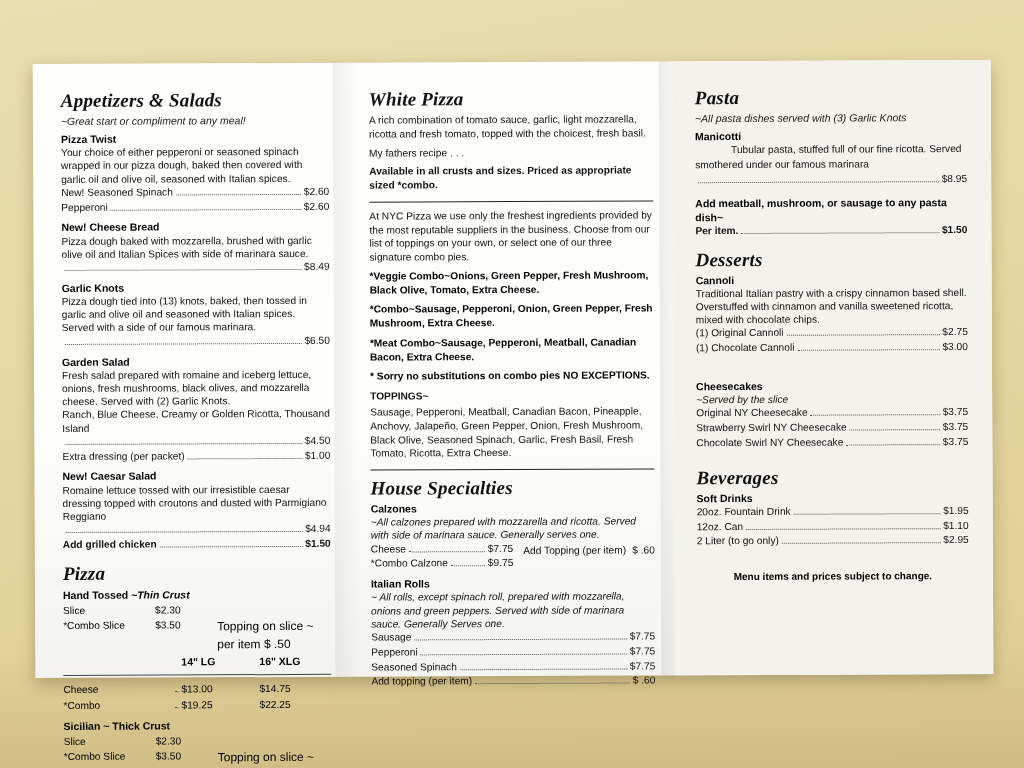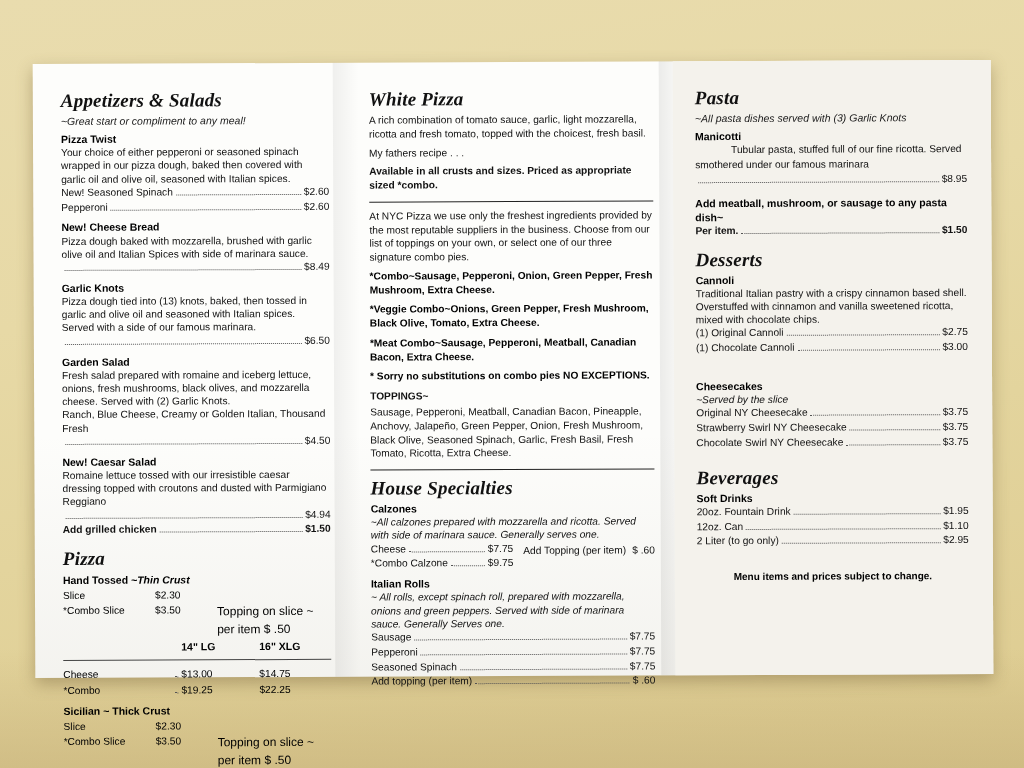--- a/index.html
+++ b/index.html
@@ -247,25 +247,30 @@
         <div class="row">
           <span class="lbl"></span>
           <span class="dots"></span>
           <span class="price">$6.50</span>
         </div>
       </div>
 
       <div class="item">
         <div class="item-name">Garden Salad</div>
         <p class="desc">Fresh salad prepared with romaine and iceberg lettuce, onions, fresh mushrooms, black olives, and mozzarella cheese. Served with (2) Garlic Knots.</p>
-        <p class="desc">Ranch, Blue Cheese, Creamy or Golden Italian, Thousand Fresh</p>
+        <p class="desc">Ranch, Blue Cheese, Creamy or Golden Ricotta, Thousand Island</p>
         <div class="row">
           <span class="lbl"></span>
           <span class="dots"></span>
           <span class="price">$4.50</span>
+        </div>
+        <div class="row">
+          <span class="lbl">Extra dressing (per packet)</span>
+          <span class="dots"></span>
+          <span class="price">$1.00</span>
         </div>
       </div>
 
       <div class="item">
         <div class="item-name">New! Caesar Salad</div>
         <p class="desc">Romaine lettuce tossed with our irresistible caesar dressing topped with croutons and dusted with Parmigiano Reggiano</p>
         <div class="row">
           <span class="lbl"></span>
           <span class="dots"></span>
           <span class="price">$4.94</span>
@@ -332,22 +337,22 @@
 
     <div class="col c2">
       <h2 class="section">White Pizza</h2>
       <p class="para">A rich combination of tomato sauce, garlic, light mozzarella, ricotta and fresh tomato, topped with the choicest, fresh  basil.</p>
       <p class="para">My fathers recipe . . .</p>
       <p class="para bold">Available in all crusts and sizes.  Priced as appropriate sized *combo.</p>
 
       <hr class="rule">
 
       <p class="para">At NYC Pizza we use only the freshest ingredients provided by the most reputable suppliers in the business.  Choose from our list of toppings on your own, or select one of our three signature combo pies.</p>
+      <p class="combo-line bold">*Veggie Combo~Onions, Green Pepper, Fresh Mushroom, Black Olive, Tomato, Extra Cheese.</p>
       <p class="combo-line bold">*Combo~Sausage, Pepperoni, Onion, Green Pepper, Fresh Mushroom, Extra Cheese.</p>
-      <p class="combo-line bold">*Veggie Combo~Onions, Green Pepper, Fresh Mushroom, Black Olive, Tomato, Extra Cheese.</p>
       <p class="combo-line bold">*Meat Combo~Sausage, Pepperoni, Meatball, Canadian Bacon, Extra Cheese.</p>
       <p class="combo-line bold">* Sorry no substitutions on combo pies NO EXCEPTIONS.</p>
 
       <p class="para bold" style="margin-bottom:2px;">TOPPINGS~</p>
       <p class="para">Sausage, Pepperoni, Meatball, Canadian Bacon, Pineapple, Anchovy, Jalapeño, Green Pepper, Onion, Fresh Mushroom, Black Olive, Seasoned Spinach, Garlic, Fresh Basil, Fresh Tomato, Ricotta, Extra Cheese.</p>
 
       <hr class="rule">
 
       <h2 class="section">House Specialties</h2>
 

